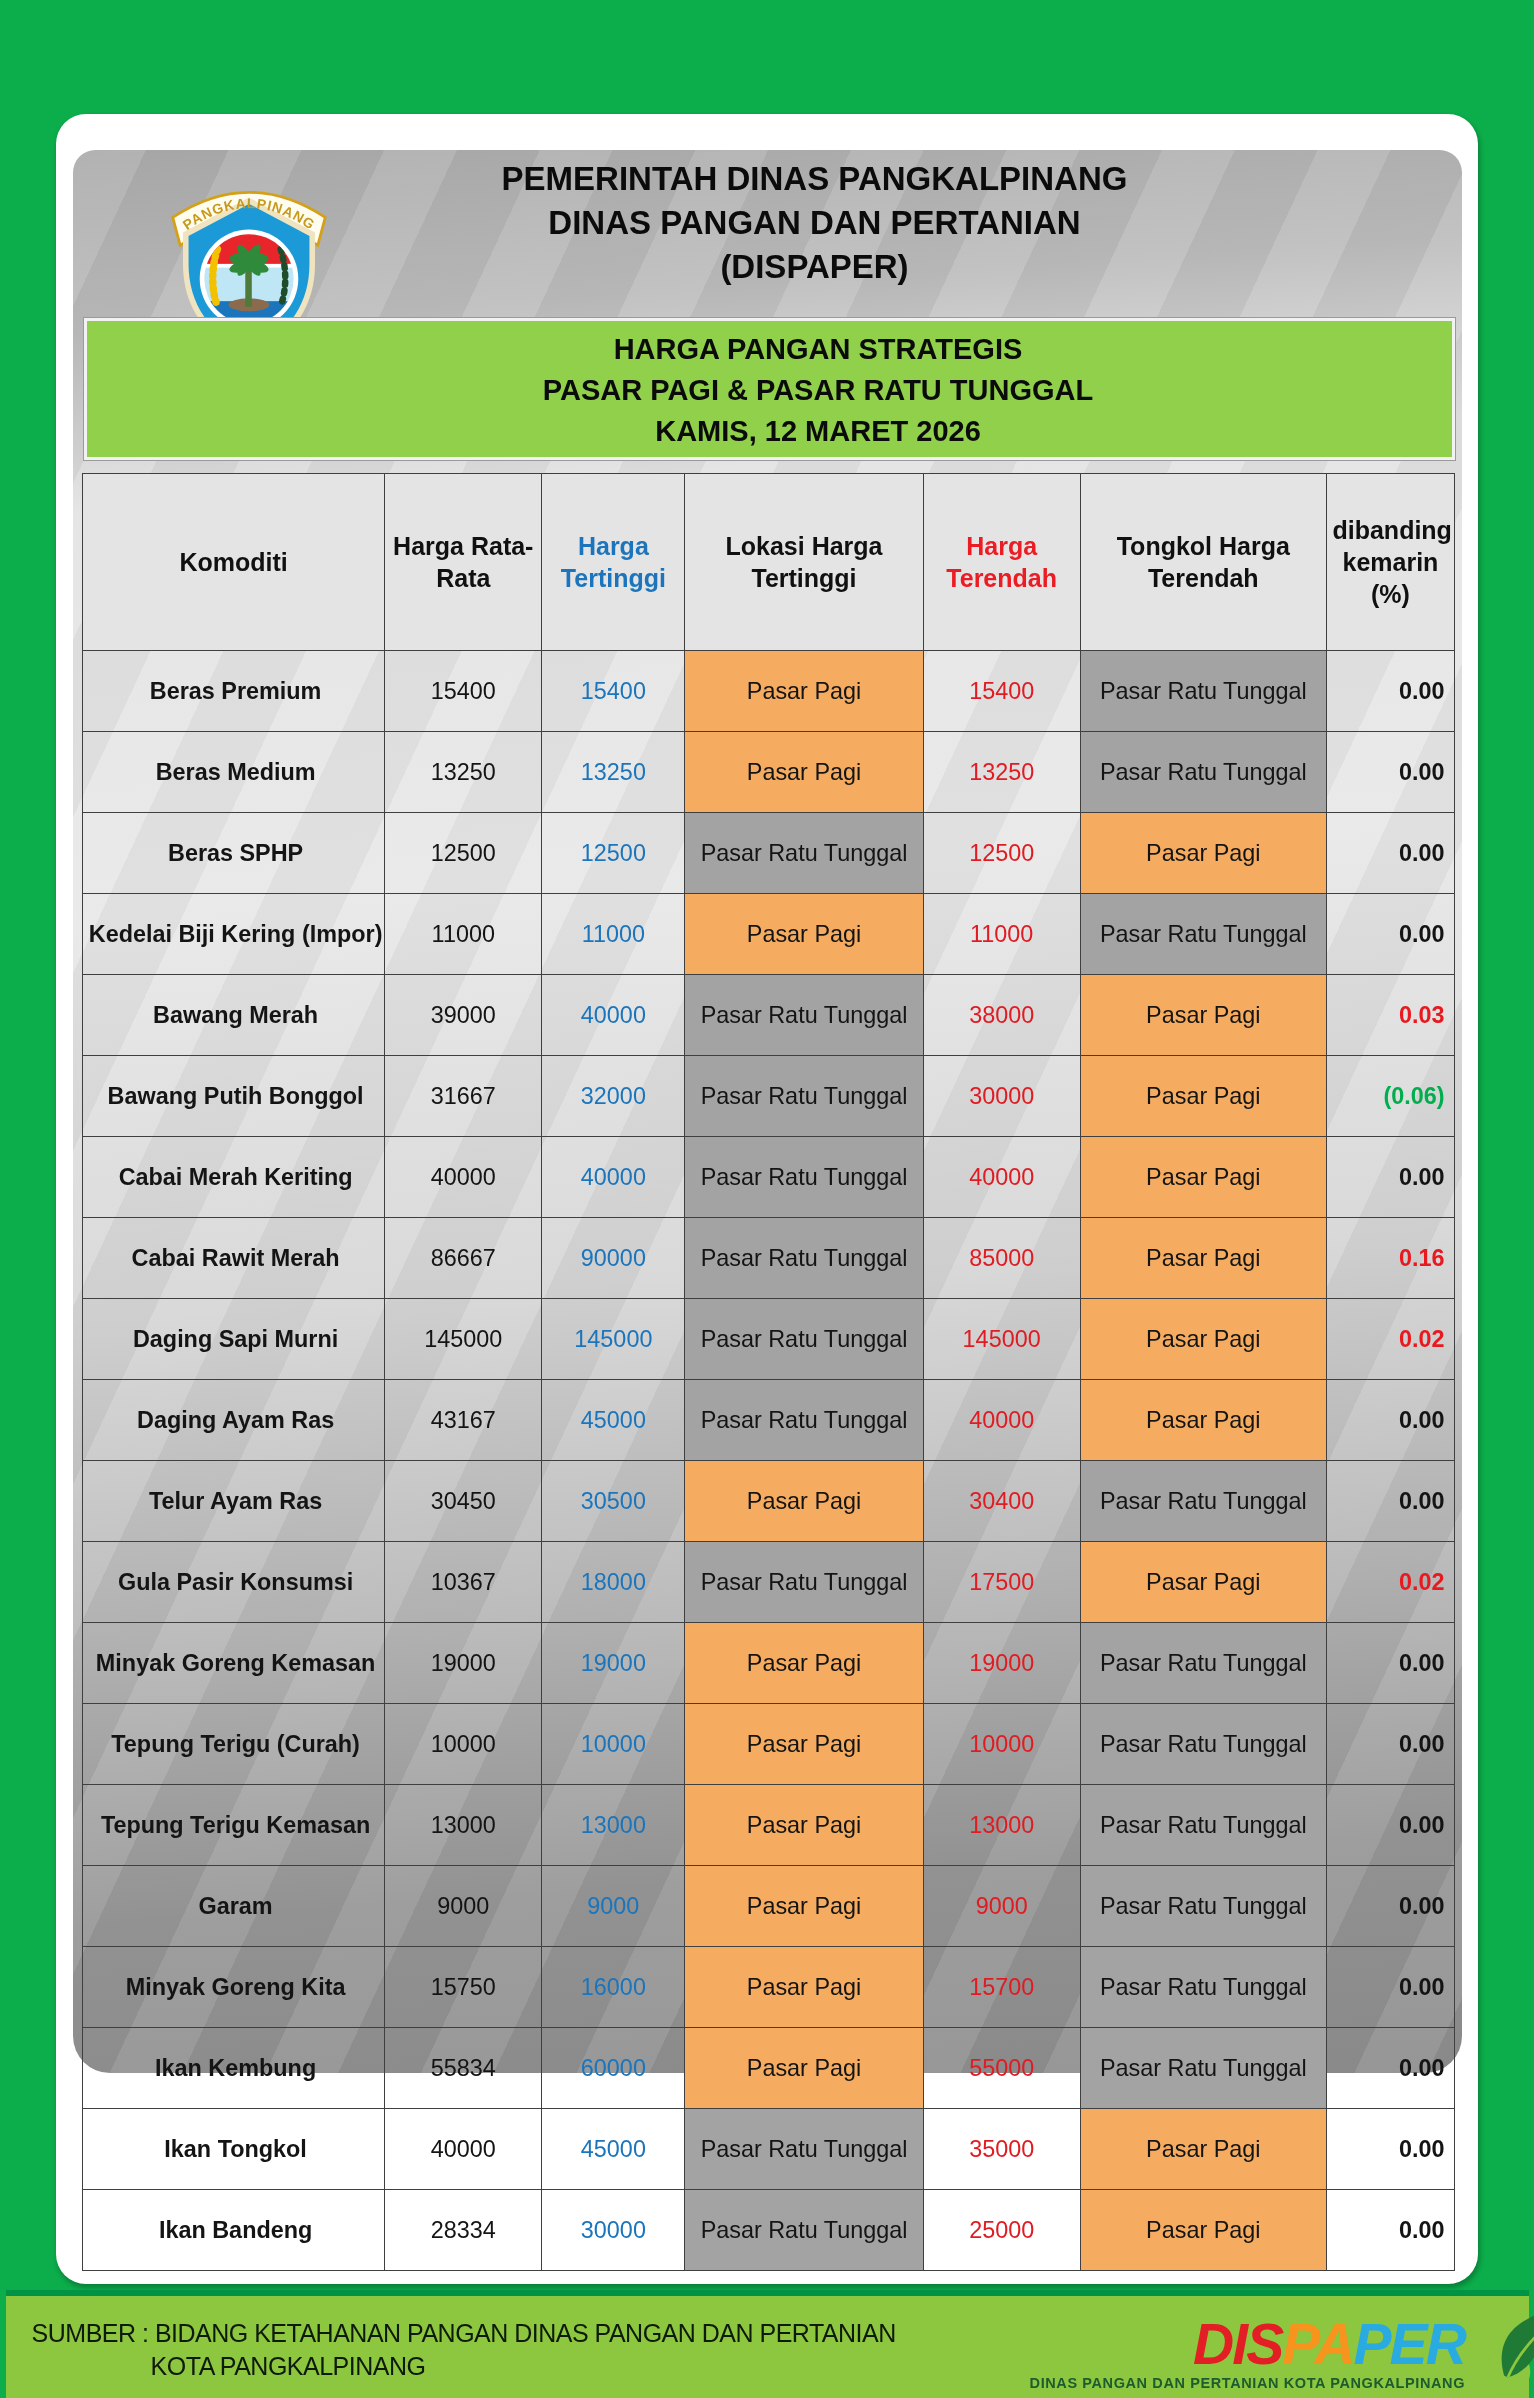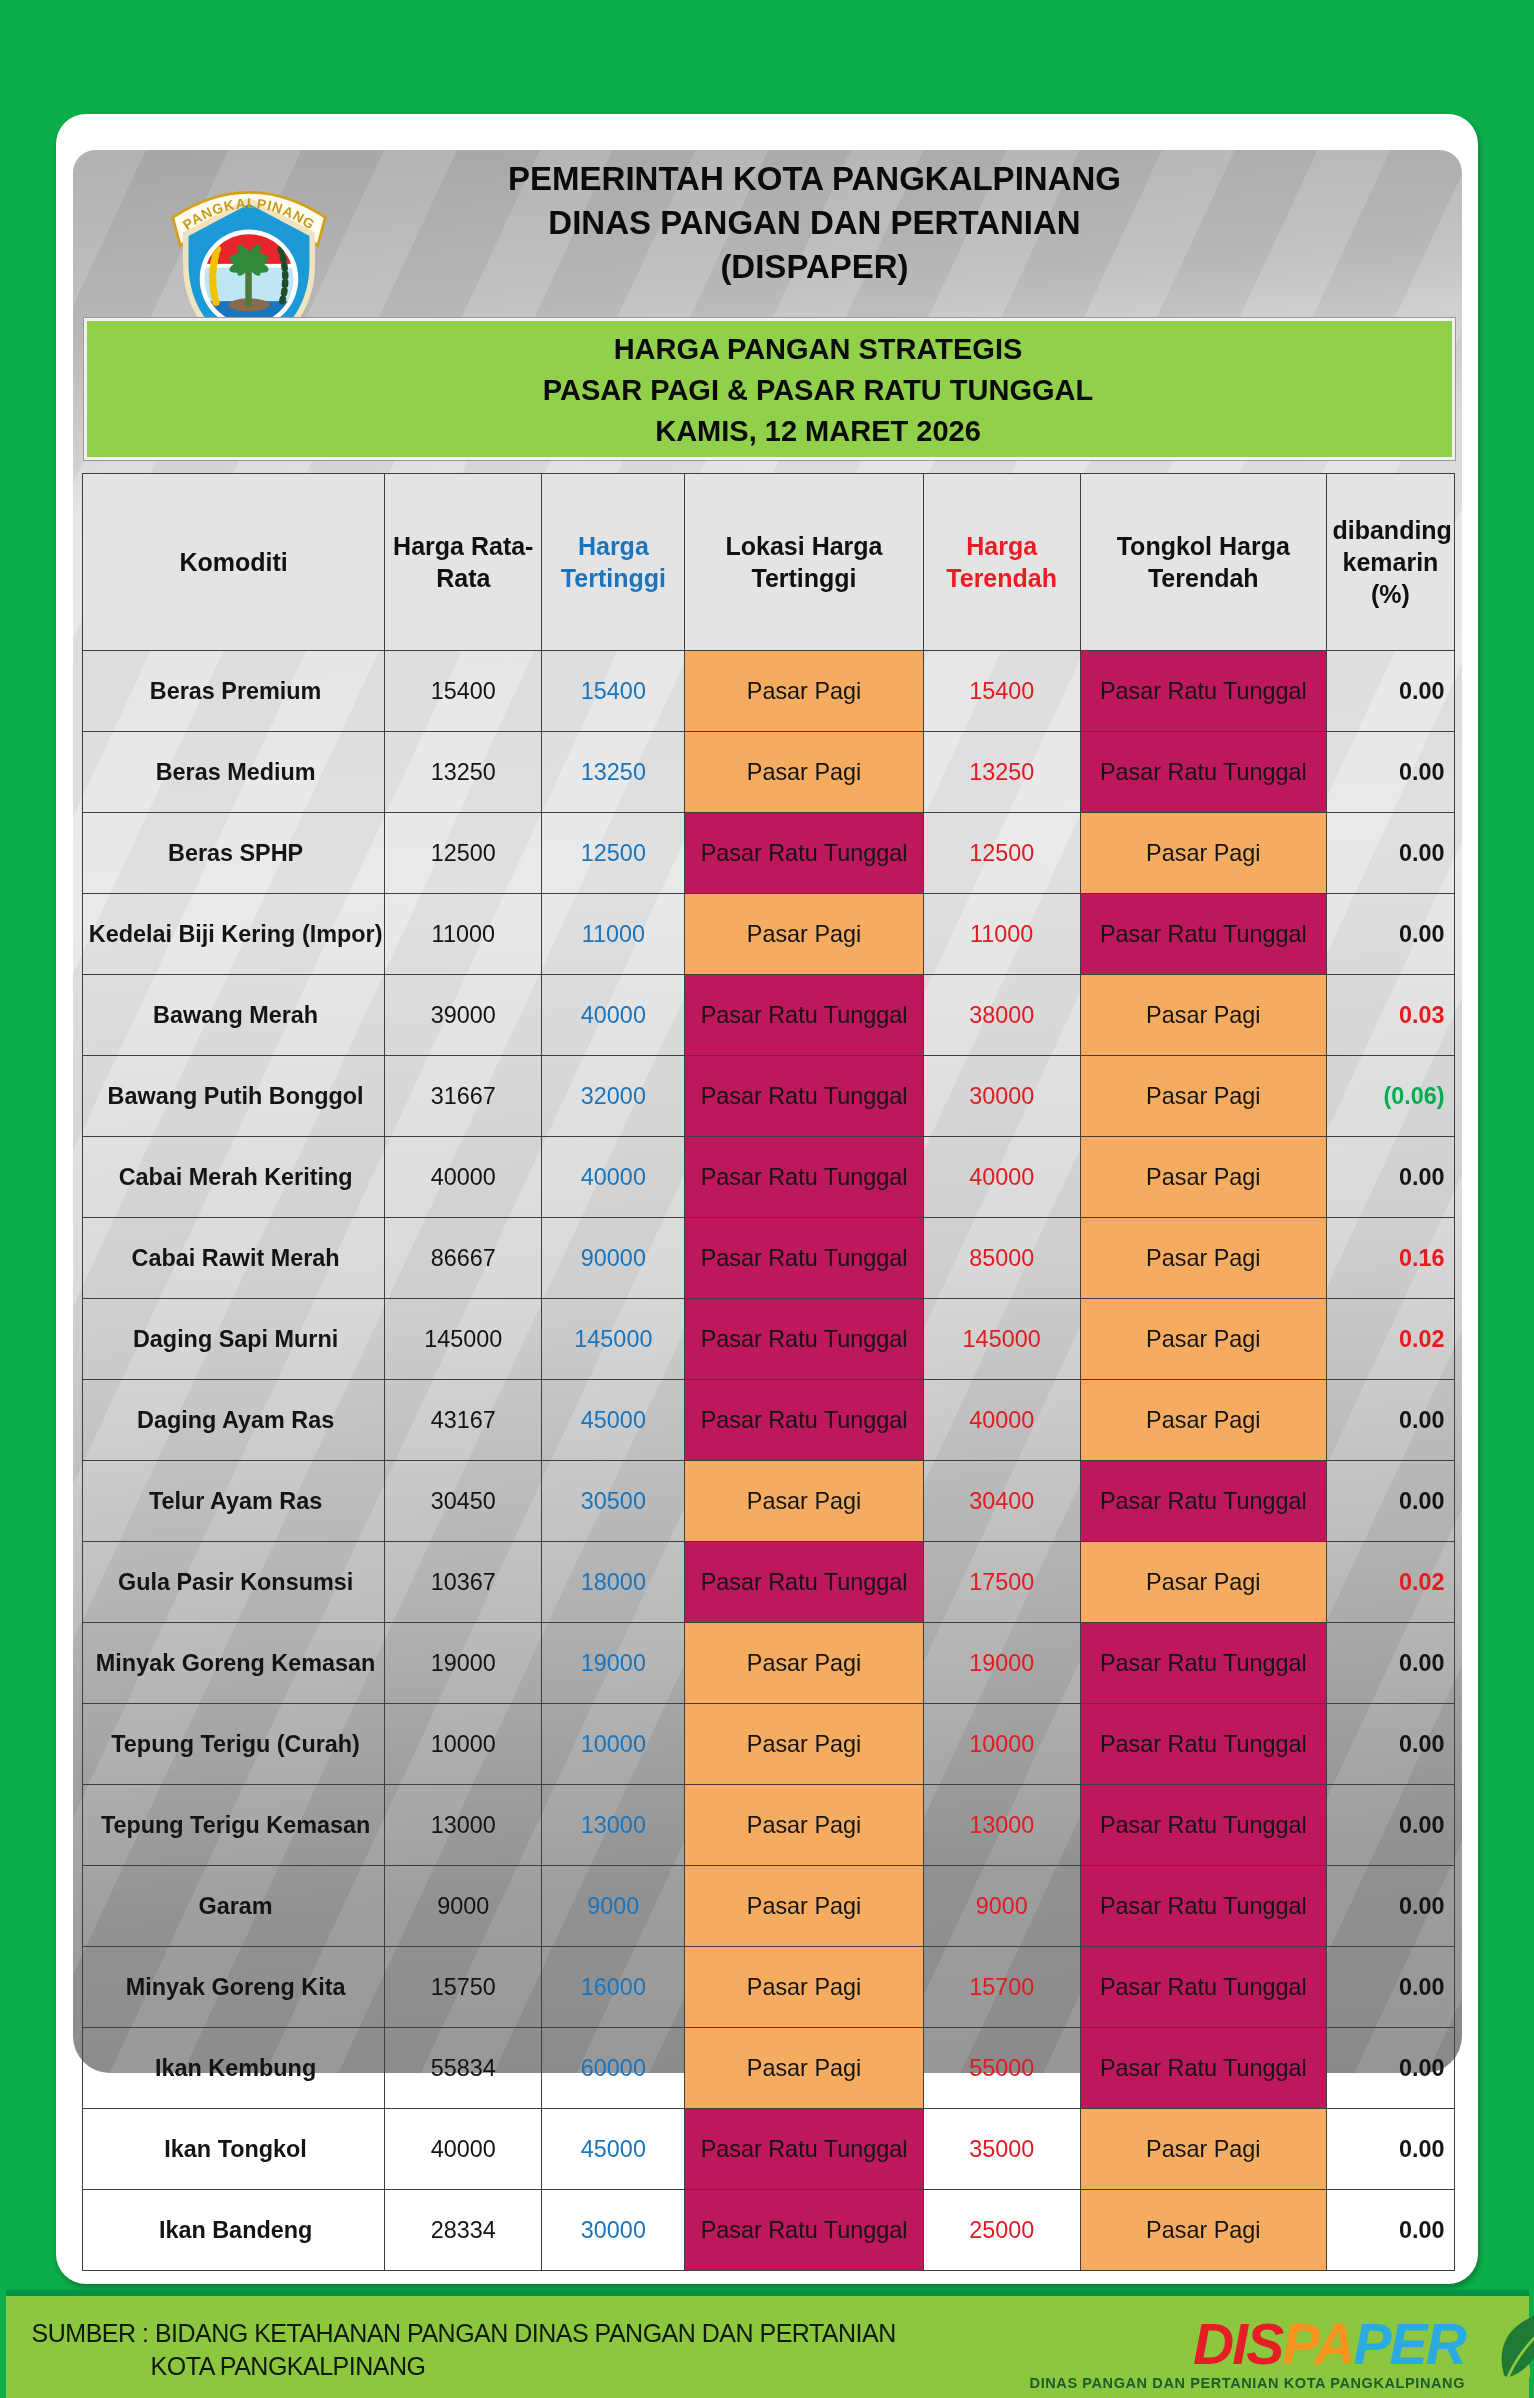--- a/index.html
+++ b/index.html
@@ -29,21 +29,21 @@
   table.price{border:1.9px solid #2e2e2e;}
   th{height:176px;font-size:25px;font-weight:bold;background:#E4E4E4;line-height:32px;padding:0 5.6px;color:#101010;}
   .th-blue{color:#1C75BC;}
   .th-red{color:#EC1C24;}
   td{height:80px;padding:0;text-align:center;vertical-align:middle;}
   .c-komoditi{text-align:center;padding-left:4px;font-weight:bold;}
   .c-blue{color:#1B75BC;}
   .c-red{color:#E01B22;}
   .c-lok{color:#141414;}
   .bg-pagi{background:#F5AC60;}
-  .bg-ratu{background:#be185d;}
+  .bg-ratu{background:#a3a3a3;}
   .c-chg{text-align:right;padding-right:9.4px;font-weight:bold;}
   .chg-black{color:#141414;}
   .chg-red{color:#E8191F;}
   .chg-green{color:#00AE4D;}
   
   .footer{position:absolute;left:5.6px;top:2290px;width:1523px;height:109px;box-sizing:border-box;
           background:#8DC63F;border-top:6.6px solid #009245;}
   .source{position:absolute;left:26px;top:20.6px;font-size:25px;line-height:33px;color:#0e1a0a;letter-spacing:-0.5px;}
   .source .ind{padding-left:119px;}
   .brand{position:absolute;right:49px;top:18px;width:450px;text-align:right;}
@@ -96,21 +96,21 @@
     <path d="M24,178 L58,186 L100,194 L142,186 L176,178 L182,198 L140,206 L100,212 L60,206 L18,198 Z" fill="#FFFDEF" stroke="#D4A017" stroke-width="3"></path>
     <text font-size="15" font-weight="bold" fill="#C79A1E" letter-spacing="1">
       <textPath href="#arcTop" startOffset="50%" text-anchor="middle">PANGKALPINANG</textPath>
     </text>
     <text font-size="12.5" font-weight="bold" fill="#C79A1E" letter-spacing="0.5">
       <textPath href="#arcBot" startOffset="50%" text-anchor="middle">PANGKAL KEMENANGAN</textPath>
     </text>
   </svg>
 
   <div class="org-title">
-    <div>PEMERINTAH KOTA PANGKALPINANG</div>
+    <div>PEMERINTAH DINAS PANGKALPINANG</div>
     <div>DINAS PANGAN DAN PERTANIAN</div>
     <div>(DISPAPER)</div>
   </div>
 
   <div class="banner">
     <div>HARGA PANGAN STRATEGIS</div>
     <div>PASAR PAGI &amp; PASAR RATU TUNGGAL</div>
     <div>KAMIS, 12 MARET 2026</div>
   </div>
 

